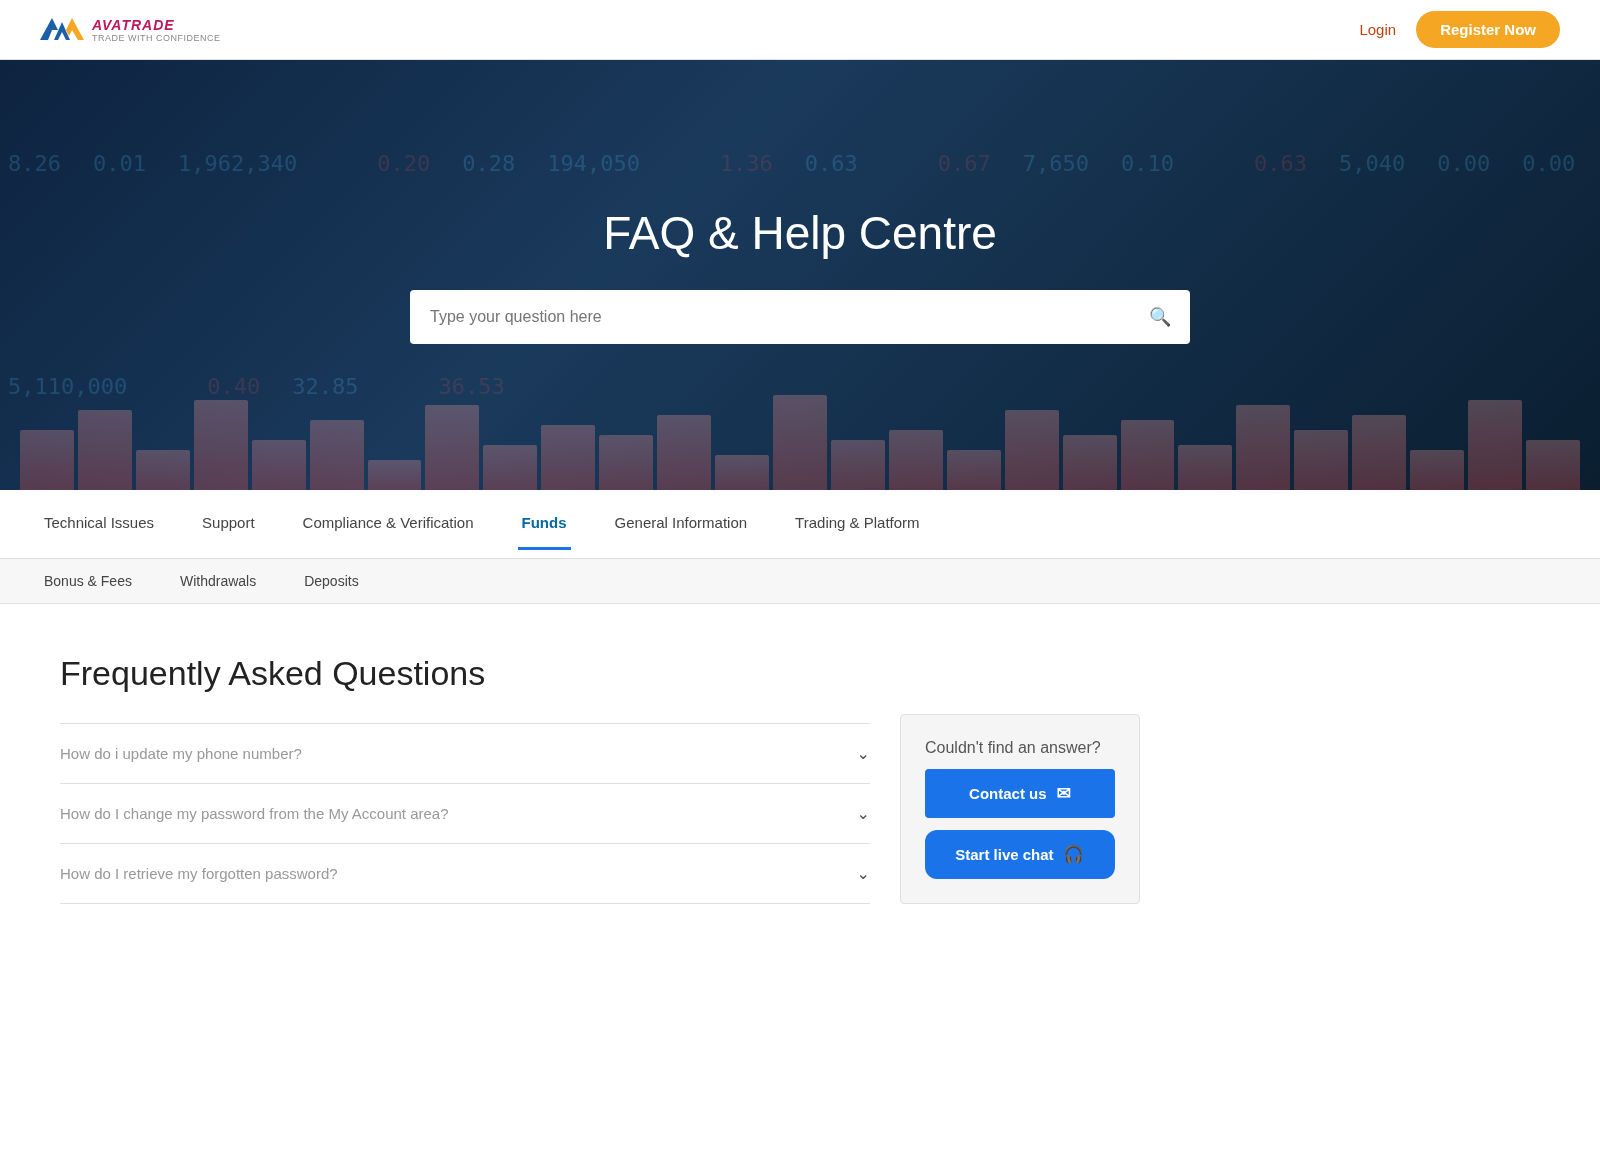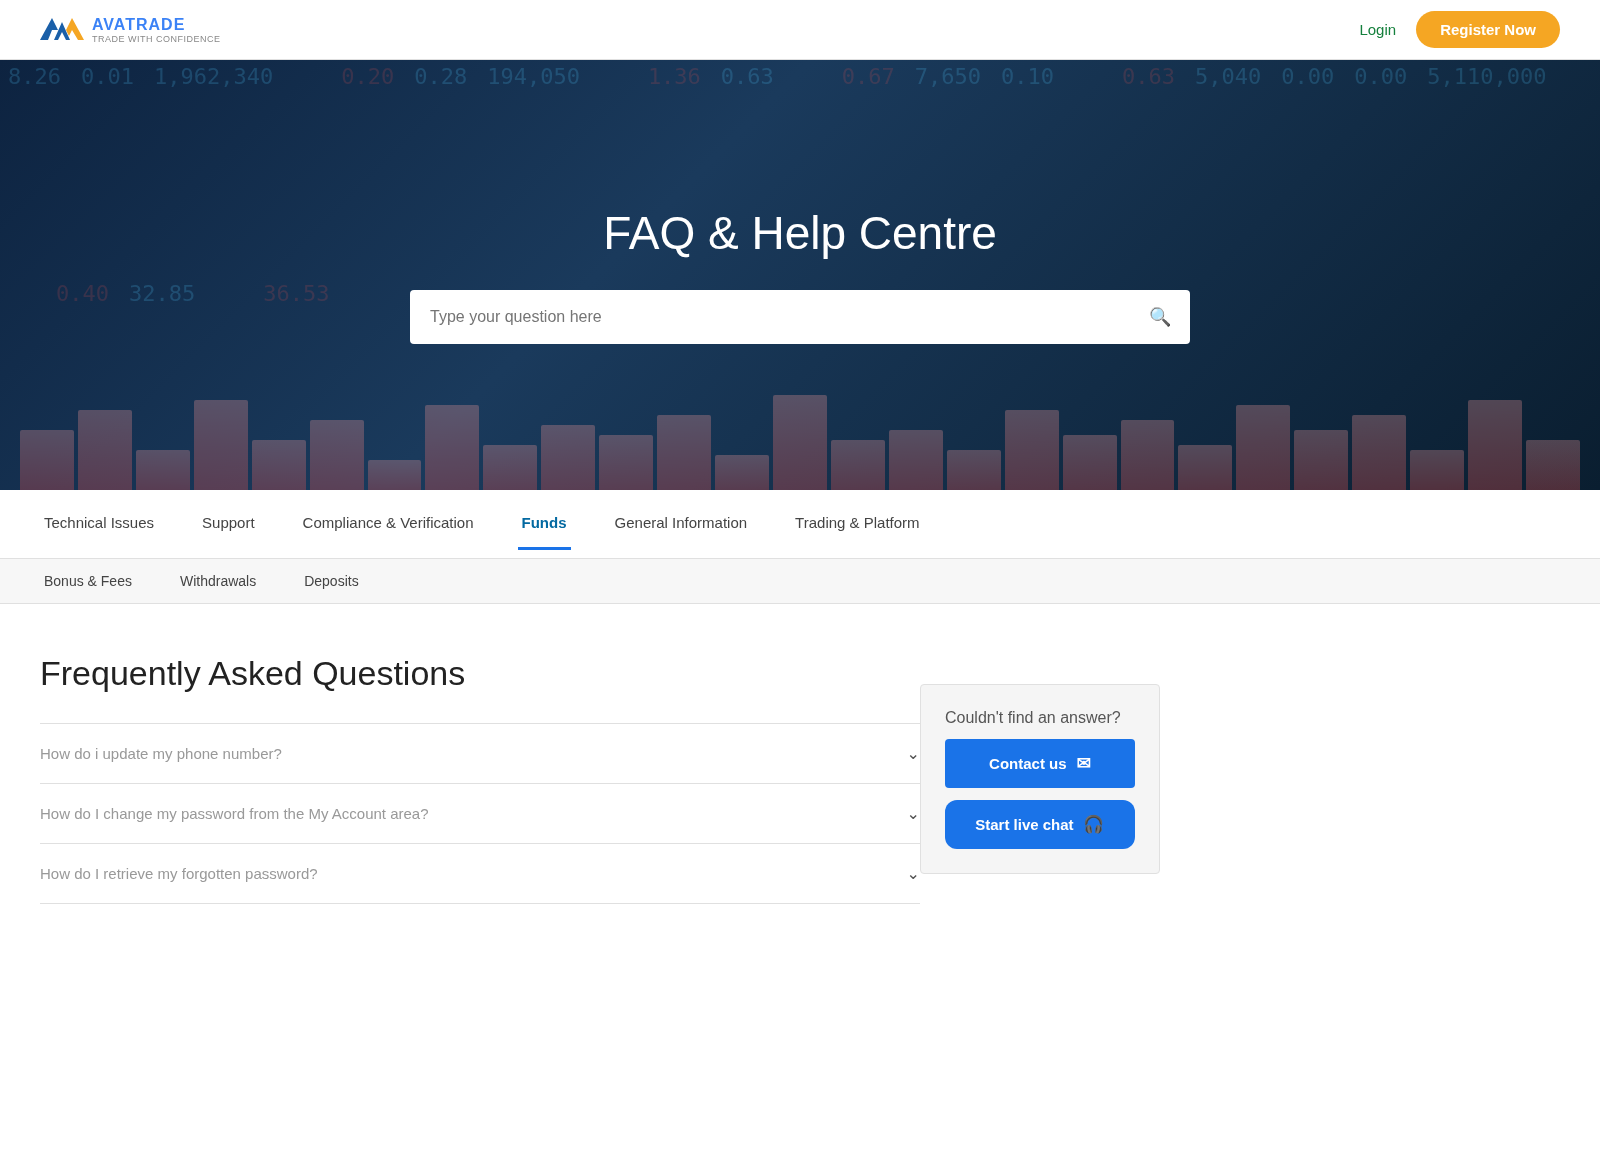--- a/index.html
+++ b/index.html
@@ -19,24 +19,24 @@
       display: flex;
       align-items: center;
       gap: 8px;
     }
     .logo-mark {
       display: flex;
       align-items: center;
     }
     .logo-mark svg { width: 44px; height: 36px; }
     .logo-text { display: flex; flex-direction: column; }
-    .logo-brand { font-size: 16px; font-weight: bold; color: #3b82f6; letter-spacing: 1px; }
+    .logo-brand { font-size: 14px; font-weight: bold; color: #be185d; letter-spacing: 1px; font-style: italic; }
     .logo-tagline { font-size: 9px; color: #888; letter-spacing: 0.5px; text-transform: uppercase; }
     .header-actions { display: flex; align-items: center; gap: 20px; }
-    .login-link { color: #15803d; text-decoration: none; font-size: 15px; }
+    .login-link { color: #c2410c; text-decoration: none; font-size: 15px; }
     .register-btn {
       background: #f5a623;
       color: #fff;
       border: none;
       border-radius: 25px;
       padding: 10px 24px;
       font-size: 15px;
       font-weight: bold;
       cursor: pointer;
     }
@@ -58,22 +58,22 @@
       inset: 0;
       background: linear-gradient(135deg, #0d2340 0%, #1a3a5c 40%, #0a1e30 100%);
       overflow: hidden;
     }
     .hero-bg-numbers {
       position: absolute;
       inset: 0;
       opacity: 0.35;
       display: flex;
       flex-wrap: wrap;
-      align-items: flex-start;
-      gap: 4px;
+      align-items: center;
+      gap: 16px;
     }
     .hero-number {
       color: #4fc3f7;
       font-size: 22px;
       font-family: monospace;
       padding: 4px 8px;
       opacity: 0.6;
     }
     .hero-number.red { color: #ef5350; opacity: 0.5; margin-left: 48px; }
     .hero-bars {
@@ -159,23 +159,24 @@
     }
     .subtab-item {
       padding: 14px 4px;
       font-size: 14px;
       color: #444;
       cursor: pointer;
     }
 
     
     .main-content {
-      padding: 50px 40px 60px;
-      display: flex;
-      align-items: center;
+      padding: 50px 60px 60px;
+      display: flex;
+      gap: 30px;
+      align-items: flex-end;
       max-width: 1200px;
     }
     .faq-section { flex: 1; }
     .faq-title {
       font-size: 34px;
       font-weight: 400;
       color: #222;
       margin-bottom: 30px;
     }
     .faq-separator {

